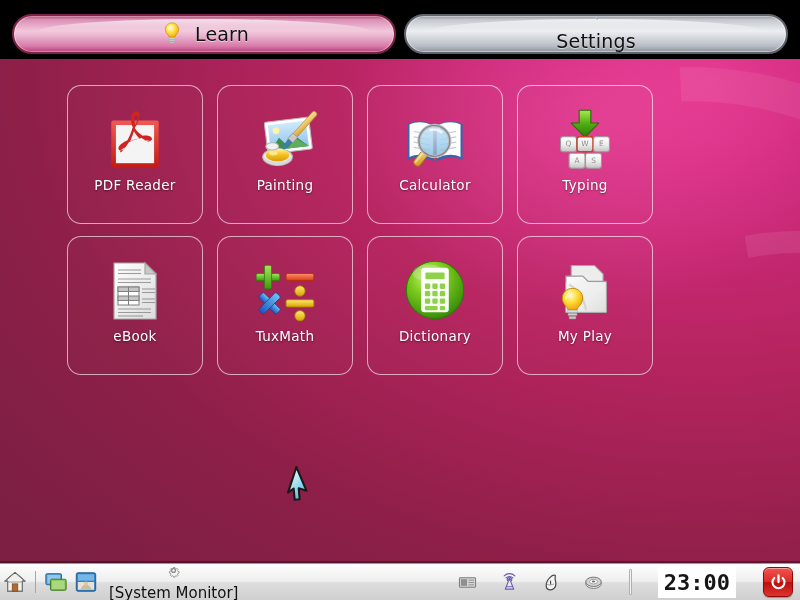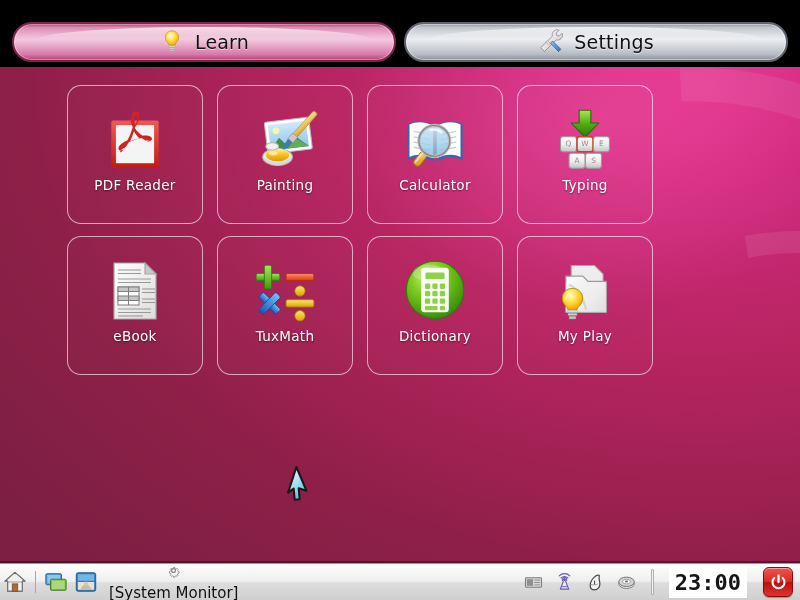--- a/index.html
+++ b/index.html
@@ -15,21 +15,21 @@
   #screen {
     position: relative;
     width: 800px;
     height: 600px;
     background: #000;
   }
 
   
   #tabbar {
     position: absolute;
-    top: 16px; left: 0;
+    top: 8px; left: 0;
     width: 800px; height: 51px;
     background: #000000;
     display: flex;
     align-items: center;
     justify-content: space-between;
     padding: 0 8px;
     z-index: 40;
   }
 
   .tab {
@@ -77,20 +77,21 @@
     background: linear-gradient(to bottom,
        #a95c13 0%, #dfa15a 10%, #f5ddbf 42%, #eccb9e 55%, #dd9a4c 84%, #b06516 100%);
     border: 2px solid #7c4409;
     box-shadow: inset 0 0 0 1px rgba(255,255,255,.35);
   }
   .tab-settings {
     background: linear-gradient(to bottom,
        #8d9199 0%, #c3c7cd 10%, #eceef1 42%, #dcdfe4 55%, #b7bcc4 84%, #8b9099 100%);
     border: 2px solid #5f646c;
     box-shadow: inset 0 0 0 1px rgba(255,255,255,.45);
+    flex-direction: column;
   }
 
   
   #desktop {
     position: absolute;
     top: 51px; left: 0;
     width: 800px; height: 512px;
     overflow: hidden;
     background:
       radial-gradient(115% 130% at 88% 6%, #e0348c 0%, #cf2a7e 16%, #b6245f 42%, #8e1f48 74%, #7c1f42 100%),
@@ -214,21 +215,21 @@
     gap: 6px;
     font-size: 15px;
     color: #111;
     cursor: pointer;
     white-space: nowrap;
     flex-direction: column;
   }
   #tray {
     display: flex;
     align-items: center;
-    gap: 12px;
+    gap: 23px;
     padding-right: 4px;
     flex: 0 0 auto;
   }
   .tray-icon { width: 19px; height: 19px; display:block; cursor: pointer; }
   .tray-sep {
     width: 3px; height: 26px;
     background: linear-gradient(to right,#bdbdbd,#f3f3f3,#bdbdbd);
     border: 1px solid #b0b0b0;
     border-radius: 1px;
     margin: 0 3px;

